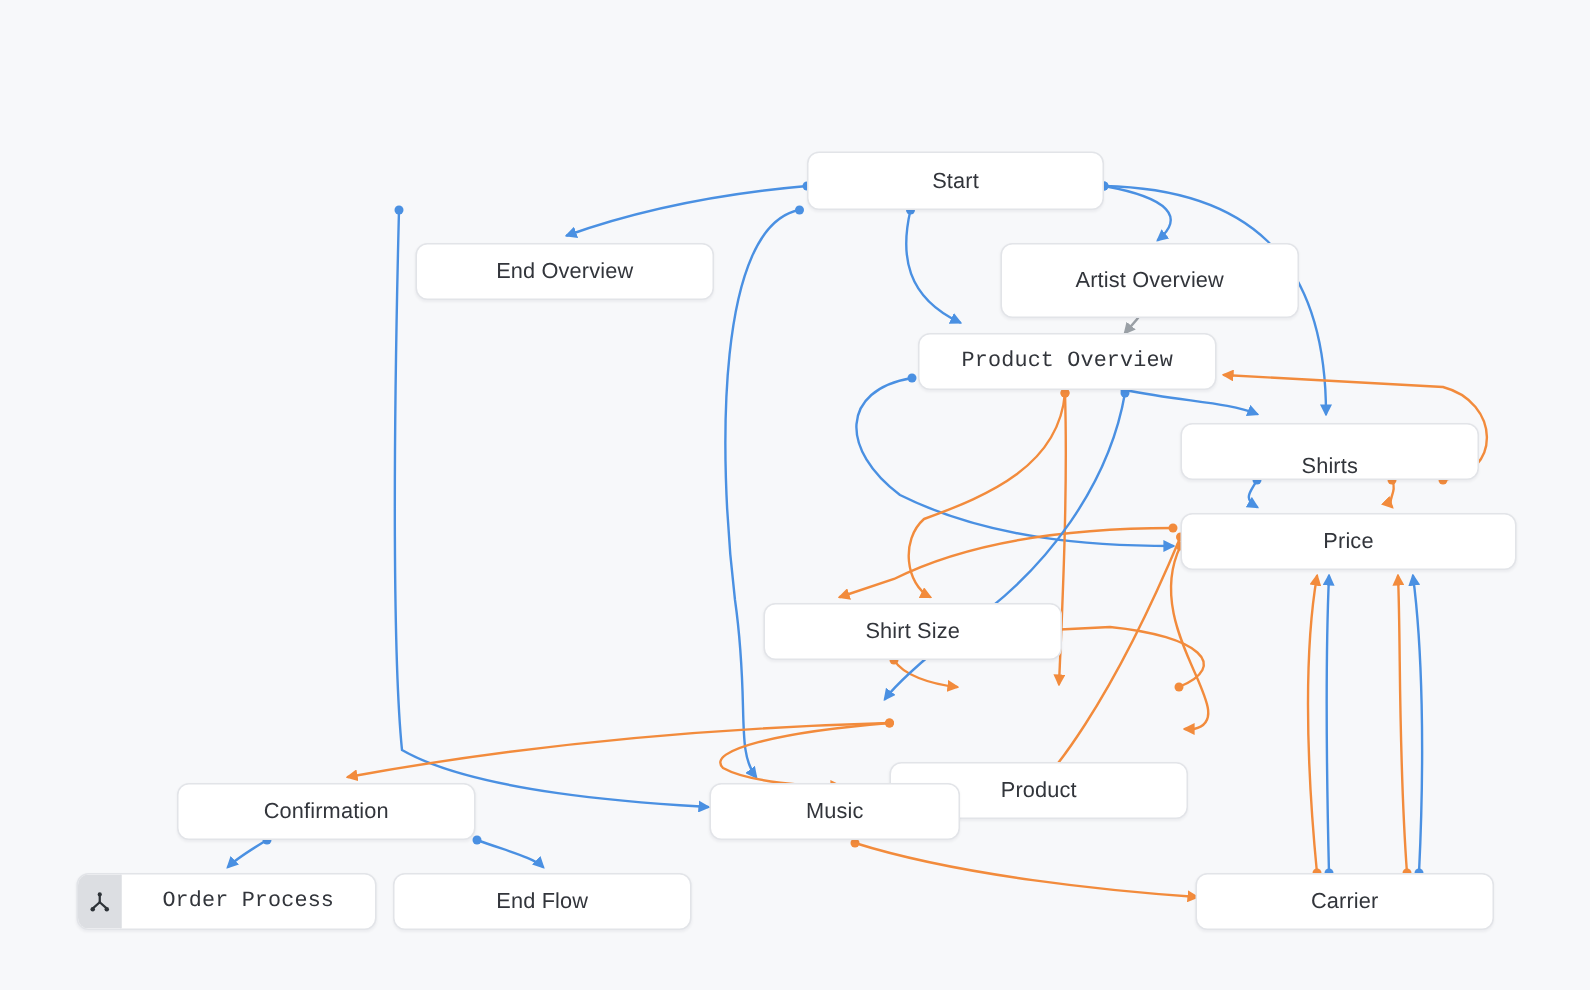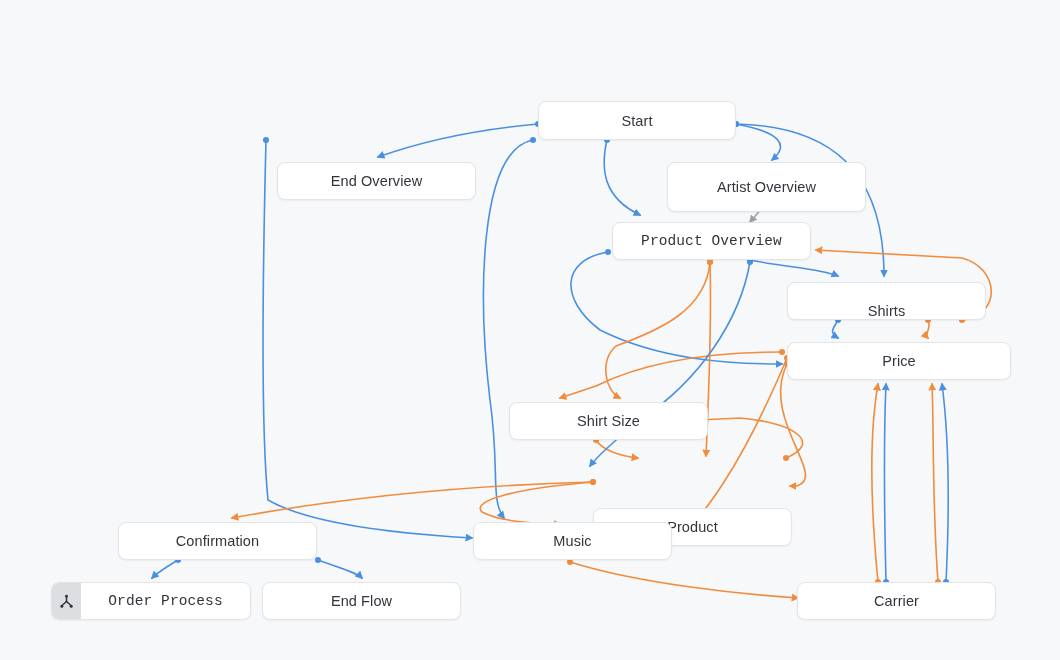--- a/index.html
+++ b/index.html
@@ -161,21 +161,21 @@
       </div>
       <div class="node" style="left: 498px; top: 402px; width: 199px; height: 38px; margin-left: 11px;">
         <div class="node-label">Shirt Size</div>
       </div>
       <div class="node" style="left: 593px; top: 462px; width: 199px; height: 38px; margin-top: 46px;">
         <div class="node-label">Product</div>
       </div>
       <div class="node" style="left: 118px; top: 522px; width: 199px; height: 38px;">
         <div class="node-label">Confirmation</div>
       </div>
-      <div class="node" style="left: 473px; top: 522px; width: 199px; height: 38px; align-items: center;">
+      <div class="node" style="left: 473px; top: 522px; width: 167px; height: 38px; align-items: center;">
         <div class="node-label">Music</div>
       </div>
       <div class="node" style="left: 51px; top: 582px; width: 200px; height: 38px; font-family: Liberation Mono, monospace;">
         <div class="node-icon">
           <svg width="15" height="15" viewBox="0 0 16 16" fill="none" stroke="#2e3338" stroke-width="1.6" stroke-linecap="round">
             <path d="M8 3.2 L8 8"></path>
             <path d="M8 8 L3.5 12"></path>
             <path d="M8 8 L12.5 12"></path>
             <circle cx="8" cy="2.4" r="1.5" fill="#2e3338" stroke="none"></circle>
             <circle cx="3" cy="13" r="1.6" fill="#2e3338" stroke="none"></circle>

